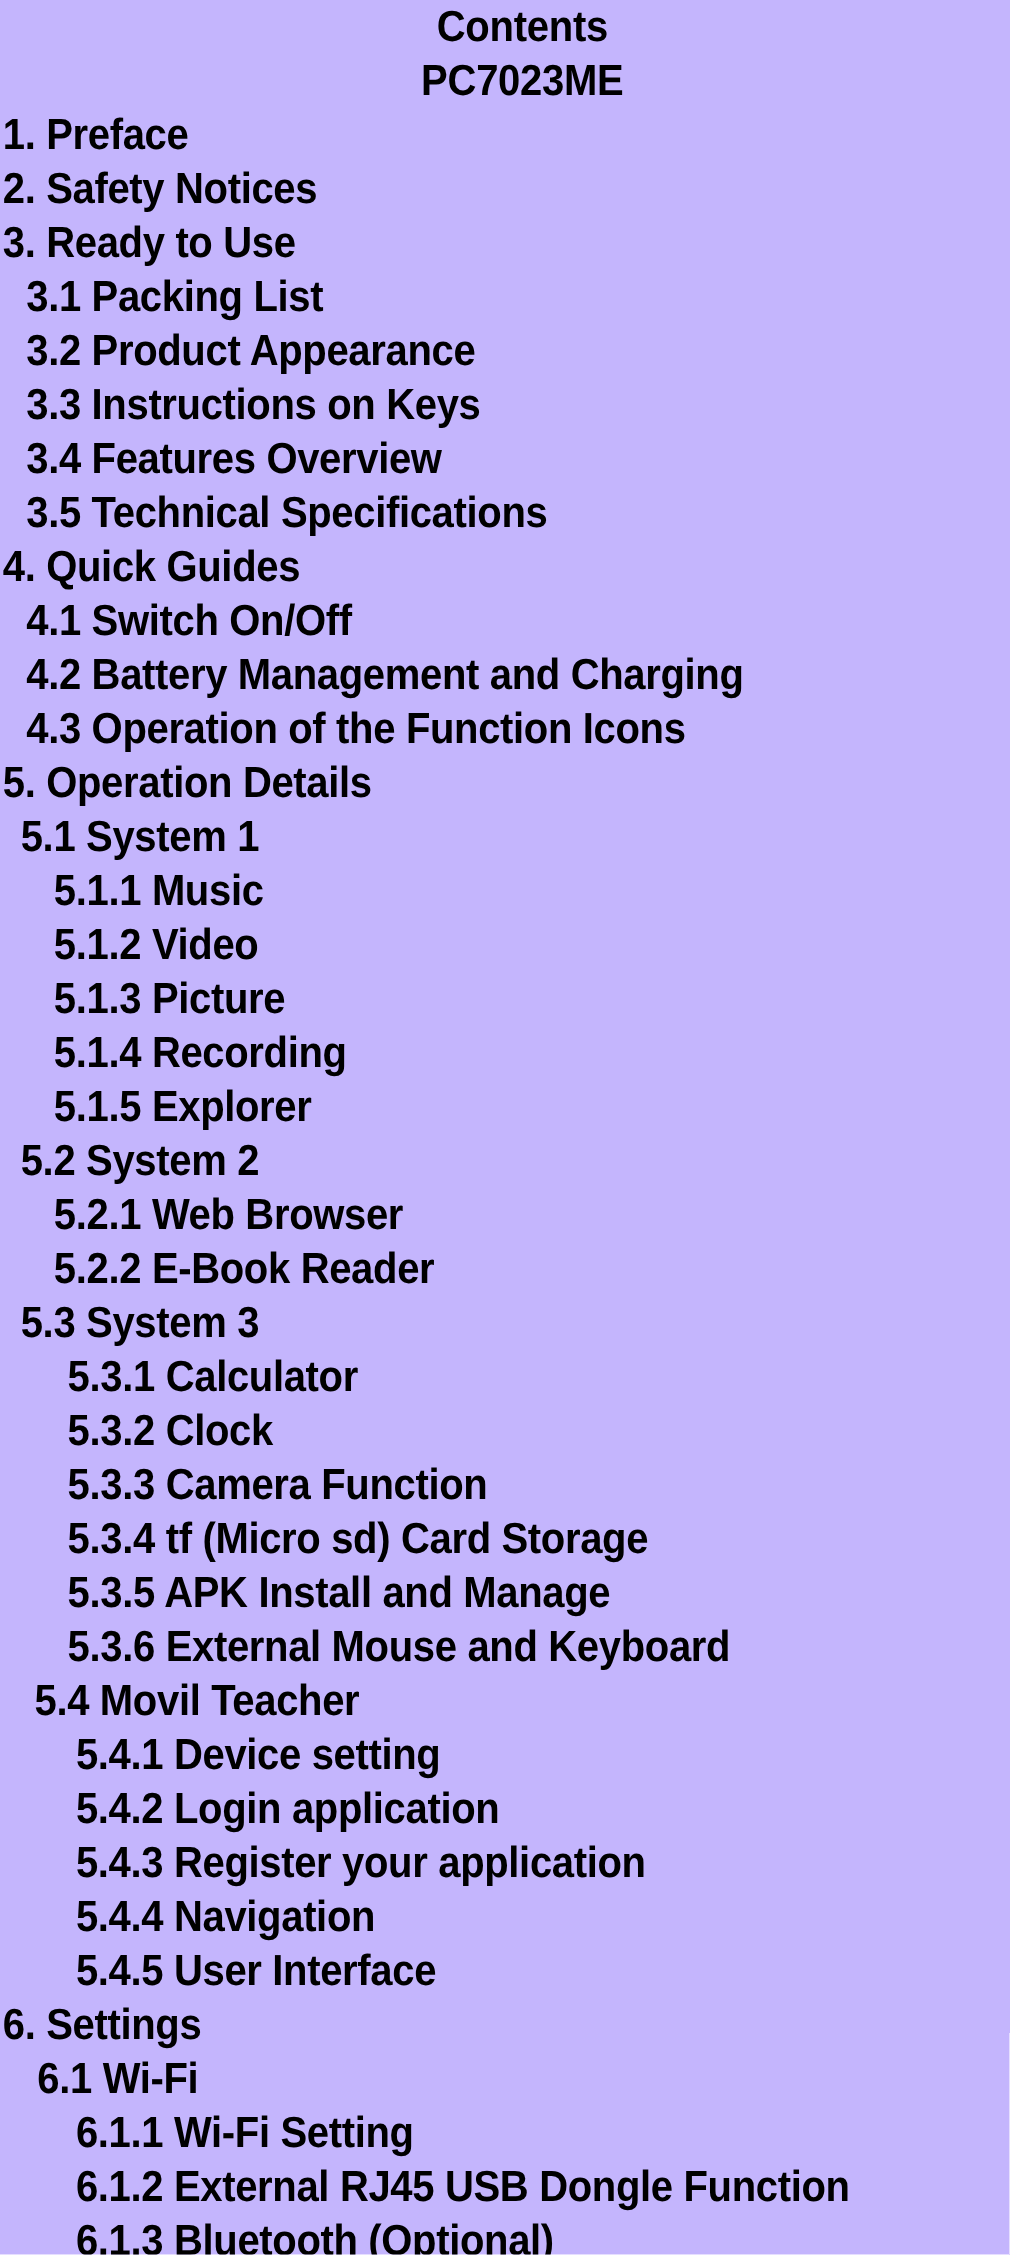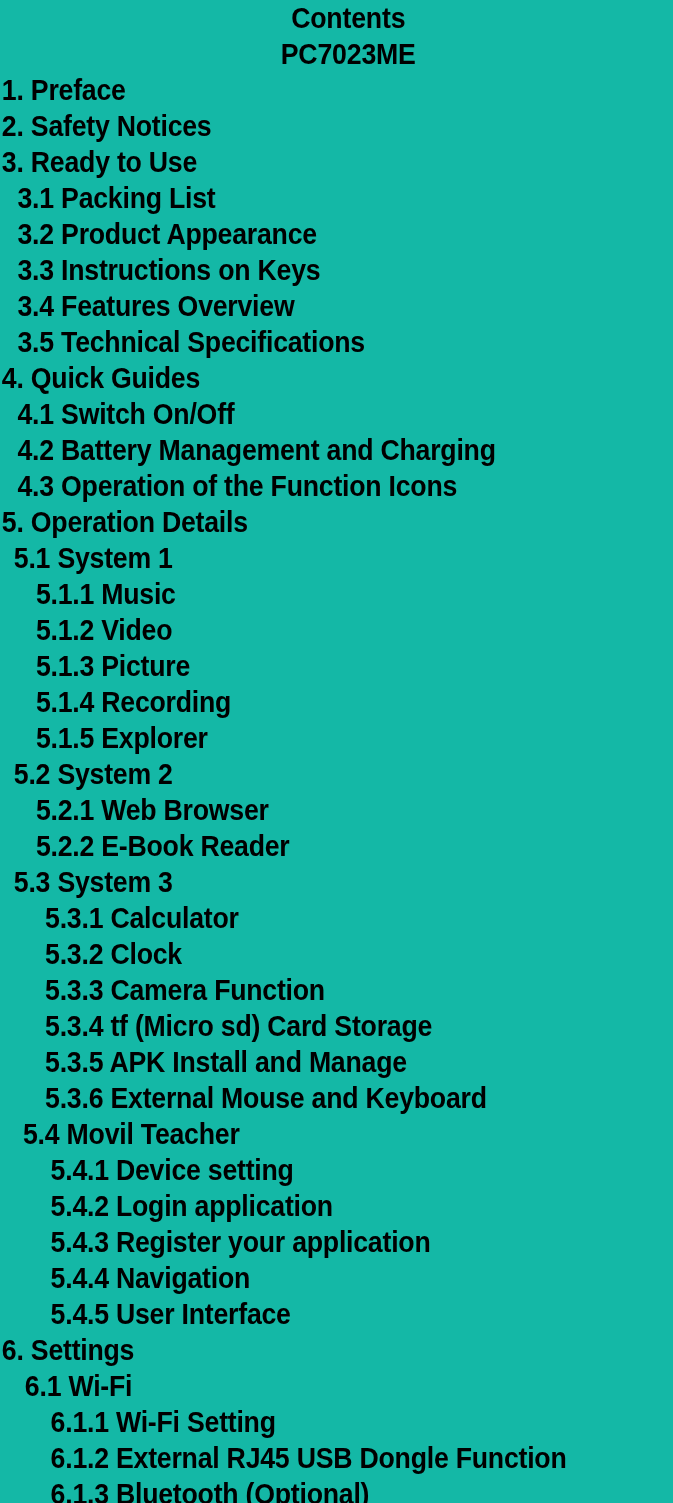--- a/index.html
+++ b/index.html
@@ -12,21 +12,21 @@
     height: 1503px;
     overflow: hidden;
     font-family: "Liberation Sans", "DejaVu Sans", sans-serif;
     color: #000000;
     -webkit-font-smoothing: antialiased;
   }
   .page {
     position: relative;
     width: 673px;
     height: 1503px;
-    background: #14b8a6;
+    background: #c4b5fd;
   }
   .doc-title {
     text-align: center;
     font-weight: bold;
     font-size: 29px;
     line-height: 36px;
     letter-spacing: -0.2px;
     transform: scaleX(0.92);
     transform-origin: 483px 0;
     white-space: nowrap;

